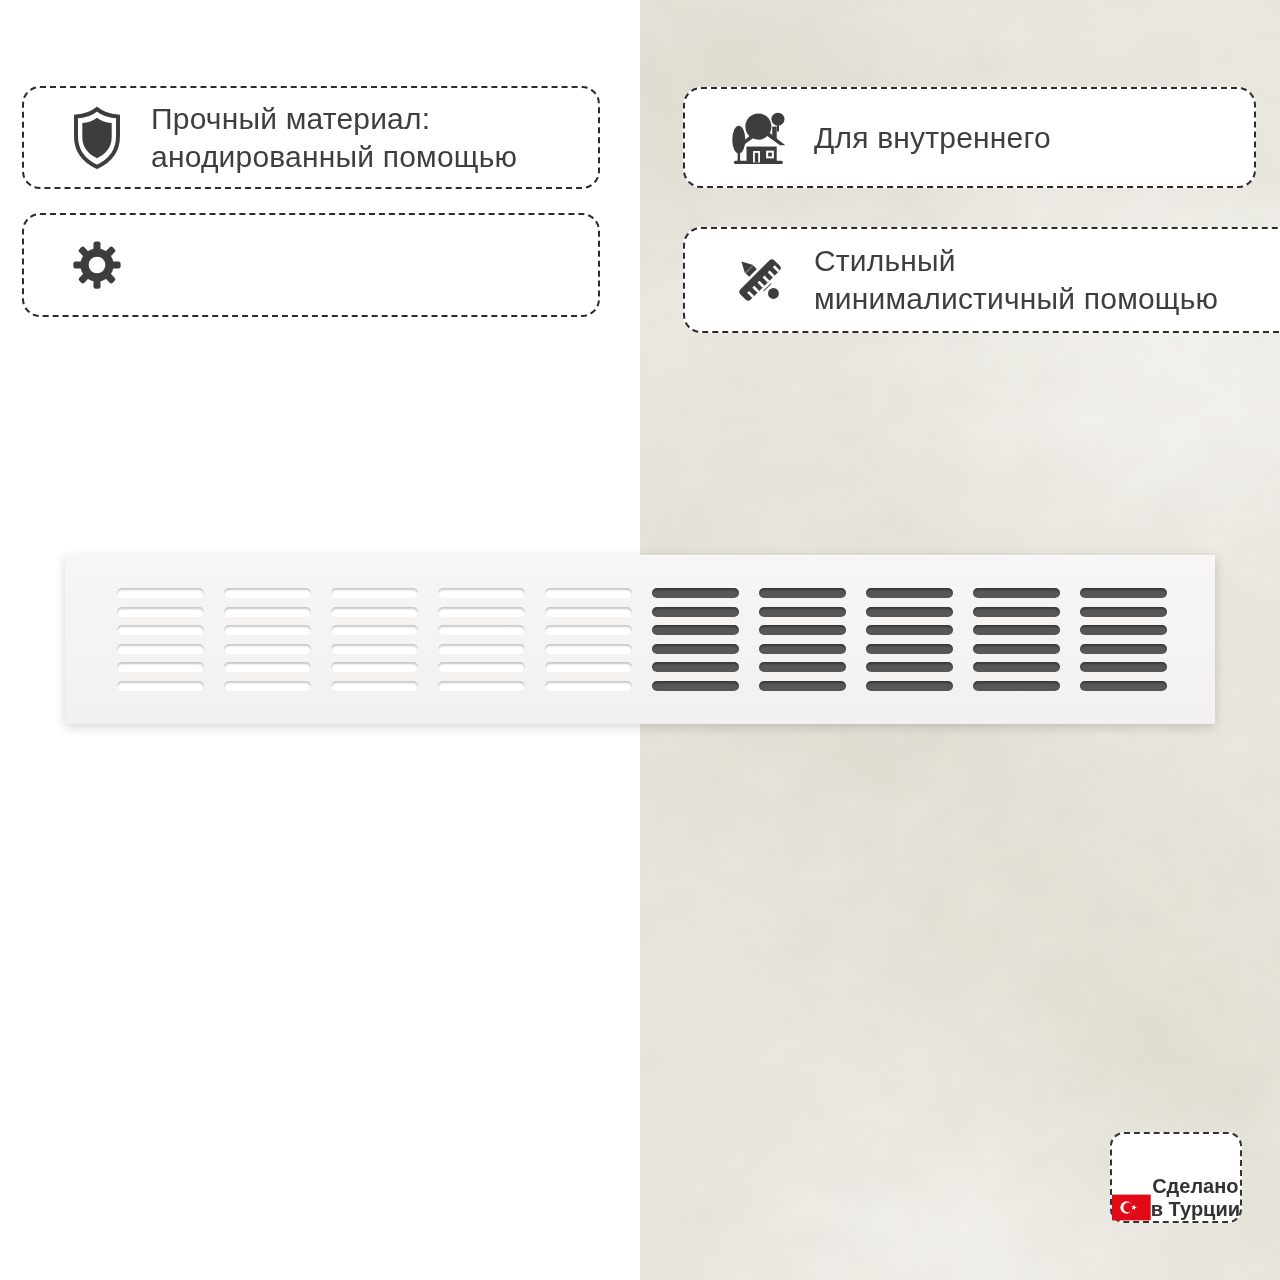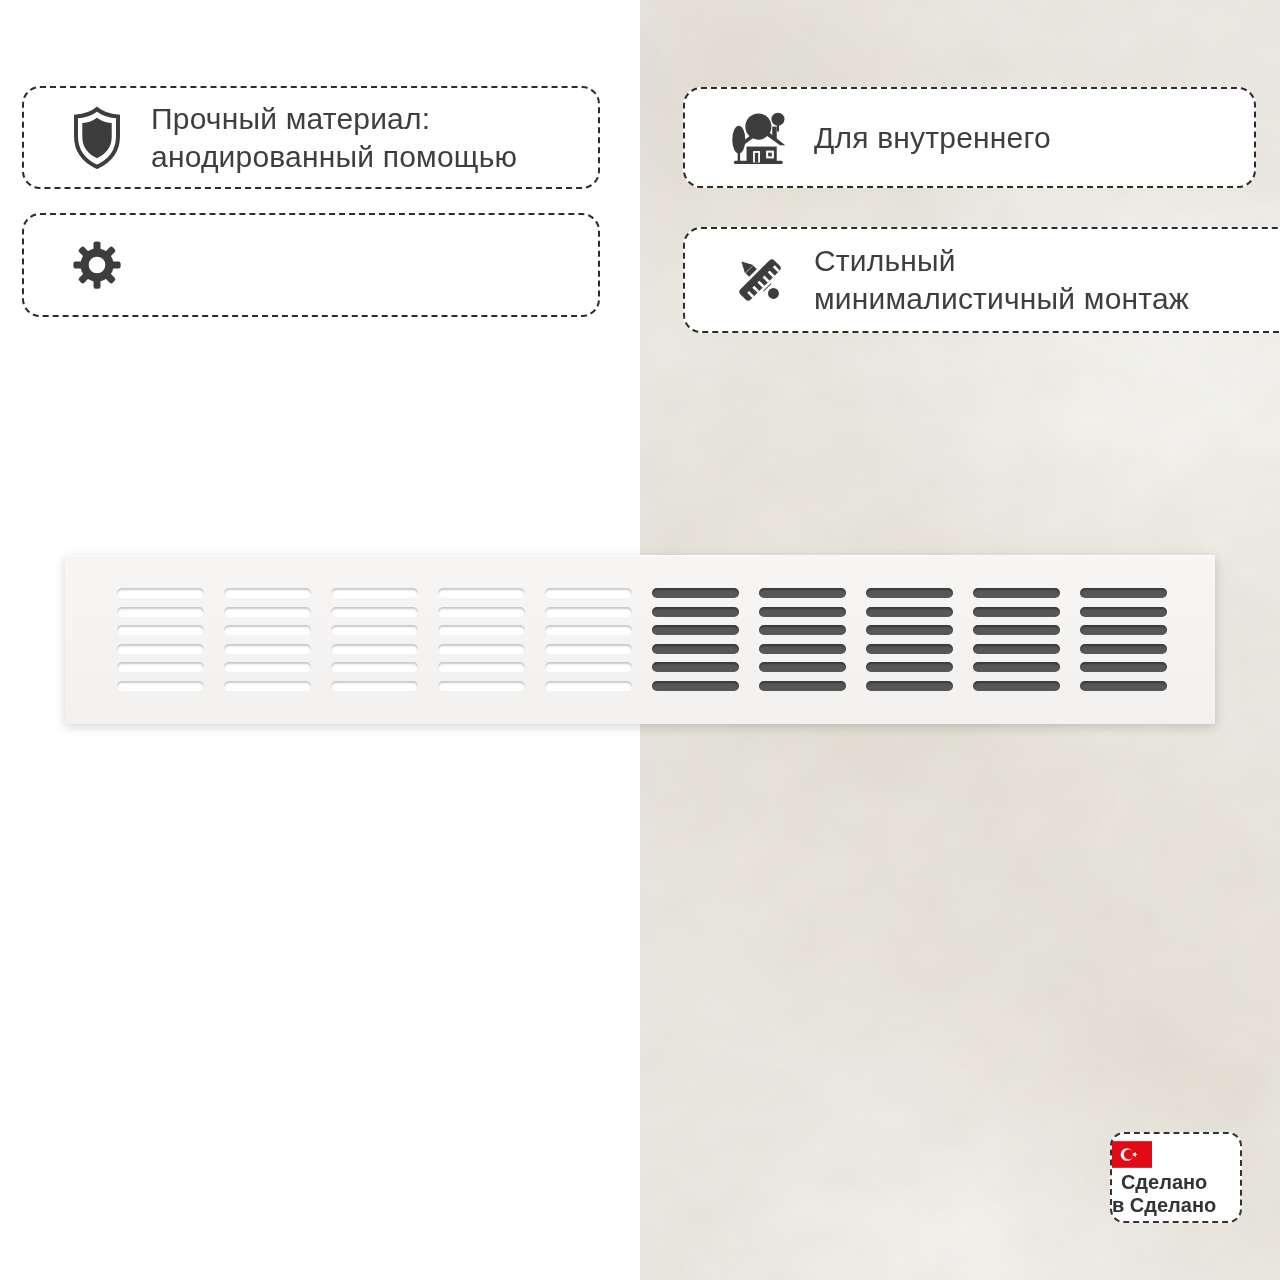--- a/index.html
+++ b/index.html
@@ -44,21 +44,21 @@
   }
   .slot-group{display:flex;flex-direction:column;gap:8.6px;width:87px;}
   .slot{width:87px;height:10px;border-radius:6px;}
   .slot.light{background:#ffffff;box-shadow:inset 0 2px 2px rgba(0,0,0,0.22), inset 0 -1px 0 rgba(255,255,255,0.95);}
   .slot.dark{background:#575757;box-shadow:inset 0 2px 2px rgba(0,0,0,0.35);}
 
   
   .badge{
     position:absolute;left:1110px;top:1132px;width:132px;height:91px;
     background:#ffffff;border:2px dashed #333333;border-radius:14px;
-    box-sizing:border-box;display:flex;flex-direction:column;align-items:flex-start;
+    box-sizing:border-box;display:flex;flex-direction:row;align-items:flex-end;
     padding-top:7px;
   }
   .badge-flag{display:block;}
   .badge-text{margin-top:3px;font-size:20px;line-height:23px;font-weight:bold;color:#333333;text-align:center;}
   .badge-text span{display:block;white-space:nowrap;}
 </style>
 </head>
 <body>
 
 <div class="canvas">
@@ -156,21 +156,21 @@
             <rect x="28" y="32" width="3" height="8"></rect>
             <rect x="36" y="32" width="3" height="8"></rect>
             <rect x="44" y="32" width="3" height="8"></rect>
             <rect x="52" y="32" width="3" height="8"></rect>
           </g>
         </g>
       </svg>
     </span>
     <div class="fb-text">
       <span>Стильный</span>
-      <span>минималистичный монтаж</span>
+      <span>минималистичный помощью</span>
     </div>
   </div>
 
   <div class="grille">
       <div class="slot-group">
         <div class="slot light"></div>
         <div class="slot light"></div>
         <div class="slot light"></div>
         <div class="slot light"></div>
         <div class="slot light"></div>
@@ -252,17 +252,17 @@
 
   <div class="badge">
     <svg class="badge-flag" width="40" height="27" viewBox="0 0 120 80" aria-hidden="true">
       <rect width="120" height="80" fill="#e30a17"></rect>
       <circle cx="45" cy="40" r="19" fill="#ffffff"></circle>
       <circle cx="50.5" cy="40" r="15.2" fill="#e30a17"></circle>
       <polygon fill="#ffffff" points="77,40 70.99,42.18 70.78,48.56 66.86,43.52 60.72,45.29 64.3,40 60.72,34.71 66.86,36.48 70.78,31.44 70.99,37.82"></polygon>
     </svg>
     <div class="badge-text">
       <span>Сделано</span>
-      <span>в Сделано</span>
+      <span>в Турции</span>
     </div>
   </div>
 
 </div>
 
 </body></html>

